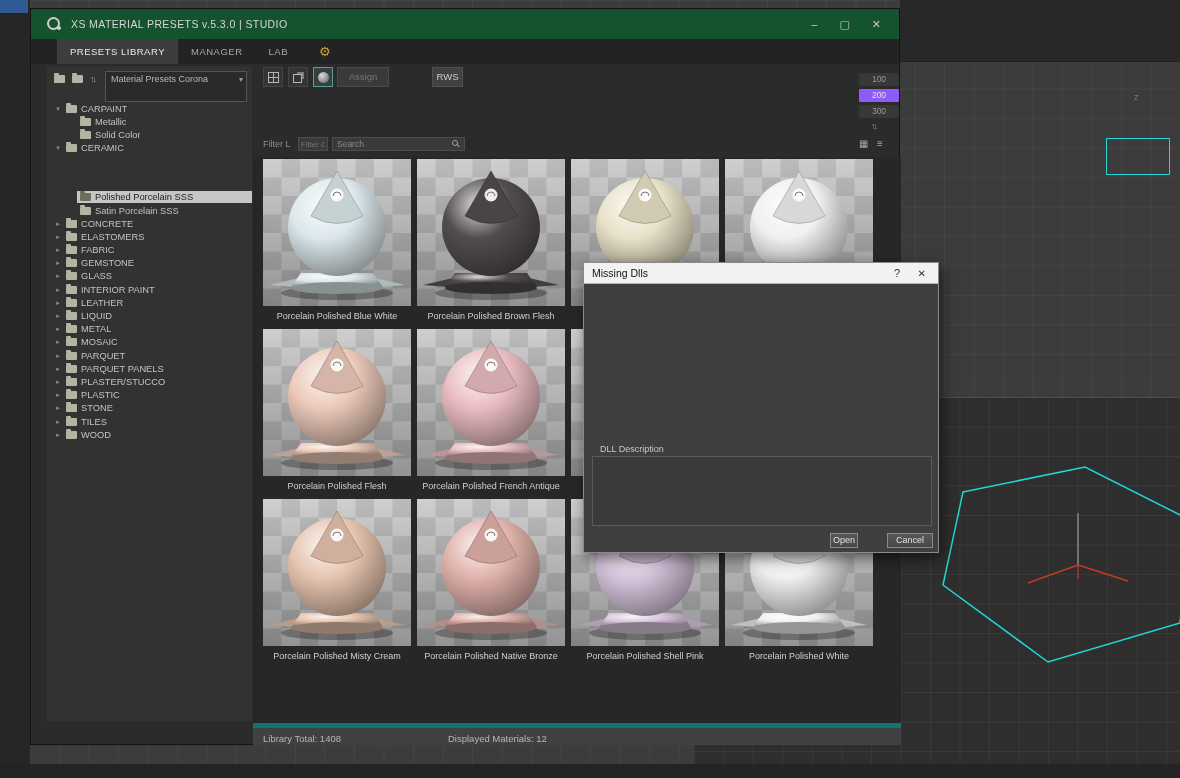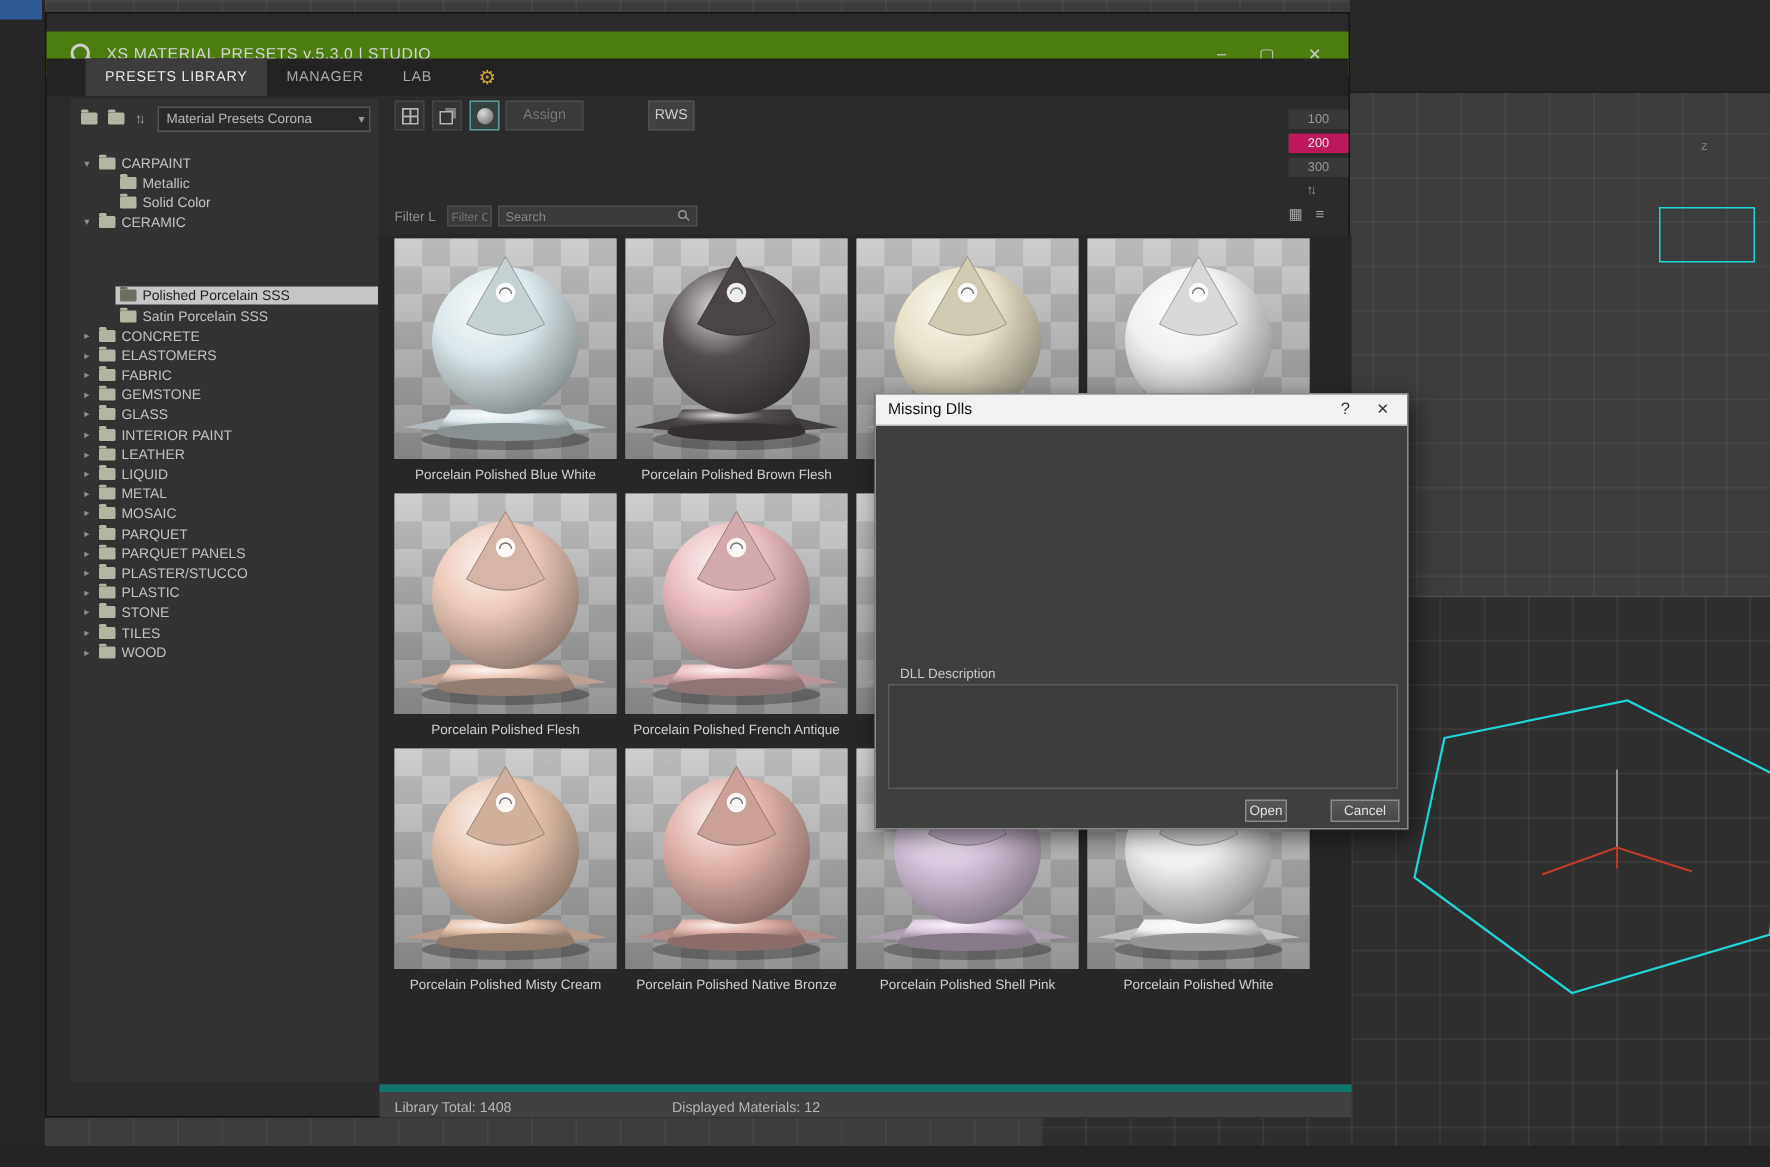--- a/index.html
+++ b/index.html
@@ -20,56 +20,56 @@
   .blue-chip{position:absolute;left:0;top:0;width:28px;height:13px;background:#2f5a96;}
   .bottom-bar{position:absolute;left:0;top:764px;width:1180px;height:14px;background:#242424;}
   .vp-hline{position:absolute;left:900px;top:397px;width:280px;height:1px;background:#4d4d4d;}
   .vp-zlabel{position:absolute;left:1134px;top:92px;font-size:9px;color:#7d7d7d;z-index:2;}
   .sel-rect{position:absolute;left:1106px;top:138px;width:64px;height:37px;border:1px solid #1fd7d7;z-index:2;}
   .vp-hex{position:absolute;left:930px;top:448px;z-index:2;}
   .vp-gizmo{position:absolute;left:1020px;top:505px;z-index:2;}
 
   
   .app{position:absolute;left:30px;top:8px;width:870px;height:737px;background:#2b2b2b;border:1px solid #141414;z-index:10;}
-  .titlebar{position:absolute;left:0;top:12px;width:100%;height:30px;background:#4d7c0f;}
+  .titlebar{position:absolute;left:0;top:0;width:100%;height:30px;background:#14532d;}
   .logo{position:absolute;left:16px;top:8px;width:13px;height:13px;border:2px solid #cfcfcf;border-radius:50%;}
   .logo::after{content:"";position:absolute;right:-3px;bottom:-2px;width:4px;height:4px;background:#cfcfcf;border-radius:50%;}
   .title{position:absolute;left:40px;top:0;line-height:30px;font-size:10.5px;letter-spacing:.4px;color:#d6d6d6;}
   .win-controls{position:absolute;right:0;top:0;height:30px;display:flex;align-items:center;gap:22px;padding-right:18px;}
   .win-btn{color:#c9c9c9;font-size:11px;cursor:default;}
 
   .menubar{position:absolute;left:0;top:30px;width:100%;height:25px;background:#232323;display:flex;align-items:center;padding-left:26px;}
   .menu-tab{height:25px;line-height:25px;padding:0 13px;font-size:9.5px;letter-spacing:.5px;color:#a8a8a8;}
   .menu-tab.active{background:#3d3d3d;color:#e8e8e8;}
   .gear{margin-left:18px;color:#cda23a;font-size:13px;line-height:25px;}
 
   
   .sidebar{position:absolute;left:16px;top:57px;width:205px;height:655px;background:#323232;}
   .sb-icons{position:absolute;left:7px;top:8px;display:flex;gap:7px;align-items:center;}
   .folder{width:11px;height:8px;background:#b4b4a2;border-radius:1px;position:relative;display:inline-block;flex:none;}
   .folder::before{content:"";position:absolute;top:-2px;left:0;width:5px;height:2px;background:#b4b4a2;border-radius:1px 1px 0 0;}
   .sort-glyph{font-size:9px;color:#a8a8a8;letter-spacing:-2px;}
-  .dropdown{position:absolute;left:58px;top:5px;width:142px;height:17px;background:#2a2a2a;border:1px solid #555;color:#b8b8b8;font-size:9px;line-height:15px;padding:0 14px 0 5px;white-space:nowrap;overflow:hidden;}
+  .dropdown{position:absolute;left:58px;top:5px;width:142px;height:31px;background:#2a2a2a;border:1px solid #555;color:#b8b8b8;font-size:9px;line-height:15px;padding:0 14px 0 5px;white-space:nowrap;overflow:hidden;}
   .dd-caret{position:absolute;right:3px;top:0;line-height:15px;color:#999;font-size:8px;}
   .tree{position:absolute;left:0;top:36px;right:0;}
   .tree-row{height:13.2px;display:flex;align-items:center;font-size:9.3px;color:#c3c3c3;white-space:nowrap;}
   .tr-arrow{width:10px;font-size:7px;color:#8d8d8d;flex:none;text-align:center;}
   .tr-content{flex:1;display:flex;align-items:center;gap:4px;padding:0 3px;height:12px;overflow:hidden;}
   .tr-content.sel{background:#c6c6c6;color:#1e1e1e;}
   .tr-content.sel .folder{background:#6e6e60;}
   .tr-content.sel .folder::before{background:#6e6e60;}
   .tr-label{overflow:hidden;text-overflow:ellipsis;}
 
   
   .tb-icon{position:absolute;top:58px;width:20px;height:20px;background:#343434;border:1px solid #454545;display:flex;align-items:center;justify-content:center;color:#b5b5b5;font-size:11px;}
   .tb-icon.sel3{border-color:#5f9a9a;background:#36403f;}
   .assign-btn{position:absolute;left:306px;top:58px;width:52px;height:20px;background:#3a3a3a;border:1px solid #4a4a4a;color:#787878;font-size:9.5px;text-align:center;line-height:18px;}
   .rws-btn{position:absolute;left:401px;top:58px;width:31px;height:20px;background:#414141;border:1px solid #505050;color:#cccccc;font-size:9.5px;text-align:center;line-height:18px;}
   .size-btn{position:absolute;left:828px;width:40px;height:13px;background:#383838;color:#9a9a9a;font-size:8.5px;text-align:center;line-height:13px;border-radius:1px;}
-  .size-btn.active{background:#be185d;color:#e2e2e2;}
+  .size-btn.active{background:#8b5cf6;color:#e2e2e2;}
   .sort-icon2{position:absolute;left:840px;top:112px;font-size:9px;color:#9a9a9a;letter-spacing:-2px;}
   .view-icon{position:absolute;top:129px;font-size:10px;color:#a8a8a8;}
 
   
   .filter-l{position:absolute;left:232px;top:128px;height:14px;line-height:14px;font-size:9px;color:#8f8f8f;}
   .filter-c{position:absolute;left:267px;top:128px;width:30px;height:14px;background:#3a3a3a;border:1px solid #4c4c4c;color:#8f8f8f;font-size:8px;padding:0 2px;}
   .search-box{position:absolute;left:301px;top:128px;width:133px;height:14px;background:#3a3a3a;border:1px solid #4c4c4c;}
   .search-input{position:absolute;left:0;top:0;width:116px;height:12px;background:transparent;border:none;outline:none;color:#bdbdbd;font-size:8.5px;padding:0 4px;}
   .search-input::placeholder{color:#8a8a8a;}
   .mag{position:absolute;right:6px;top:2px;width:6px;height:6px;border:1.2px solid #9a9a9a;border-radius:50%;}

